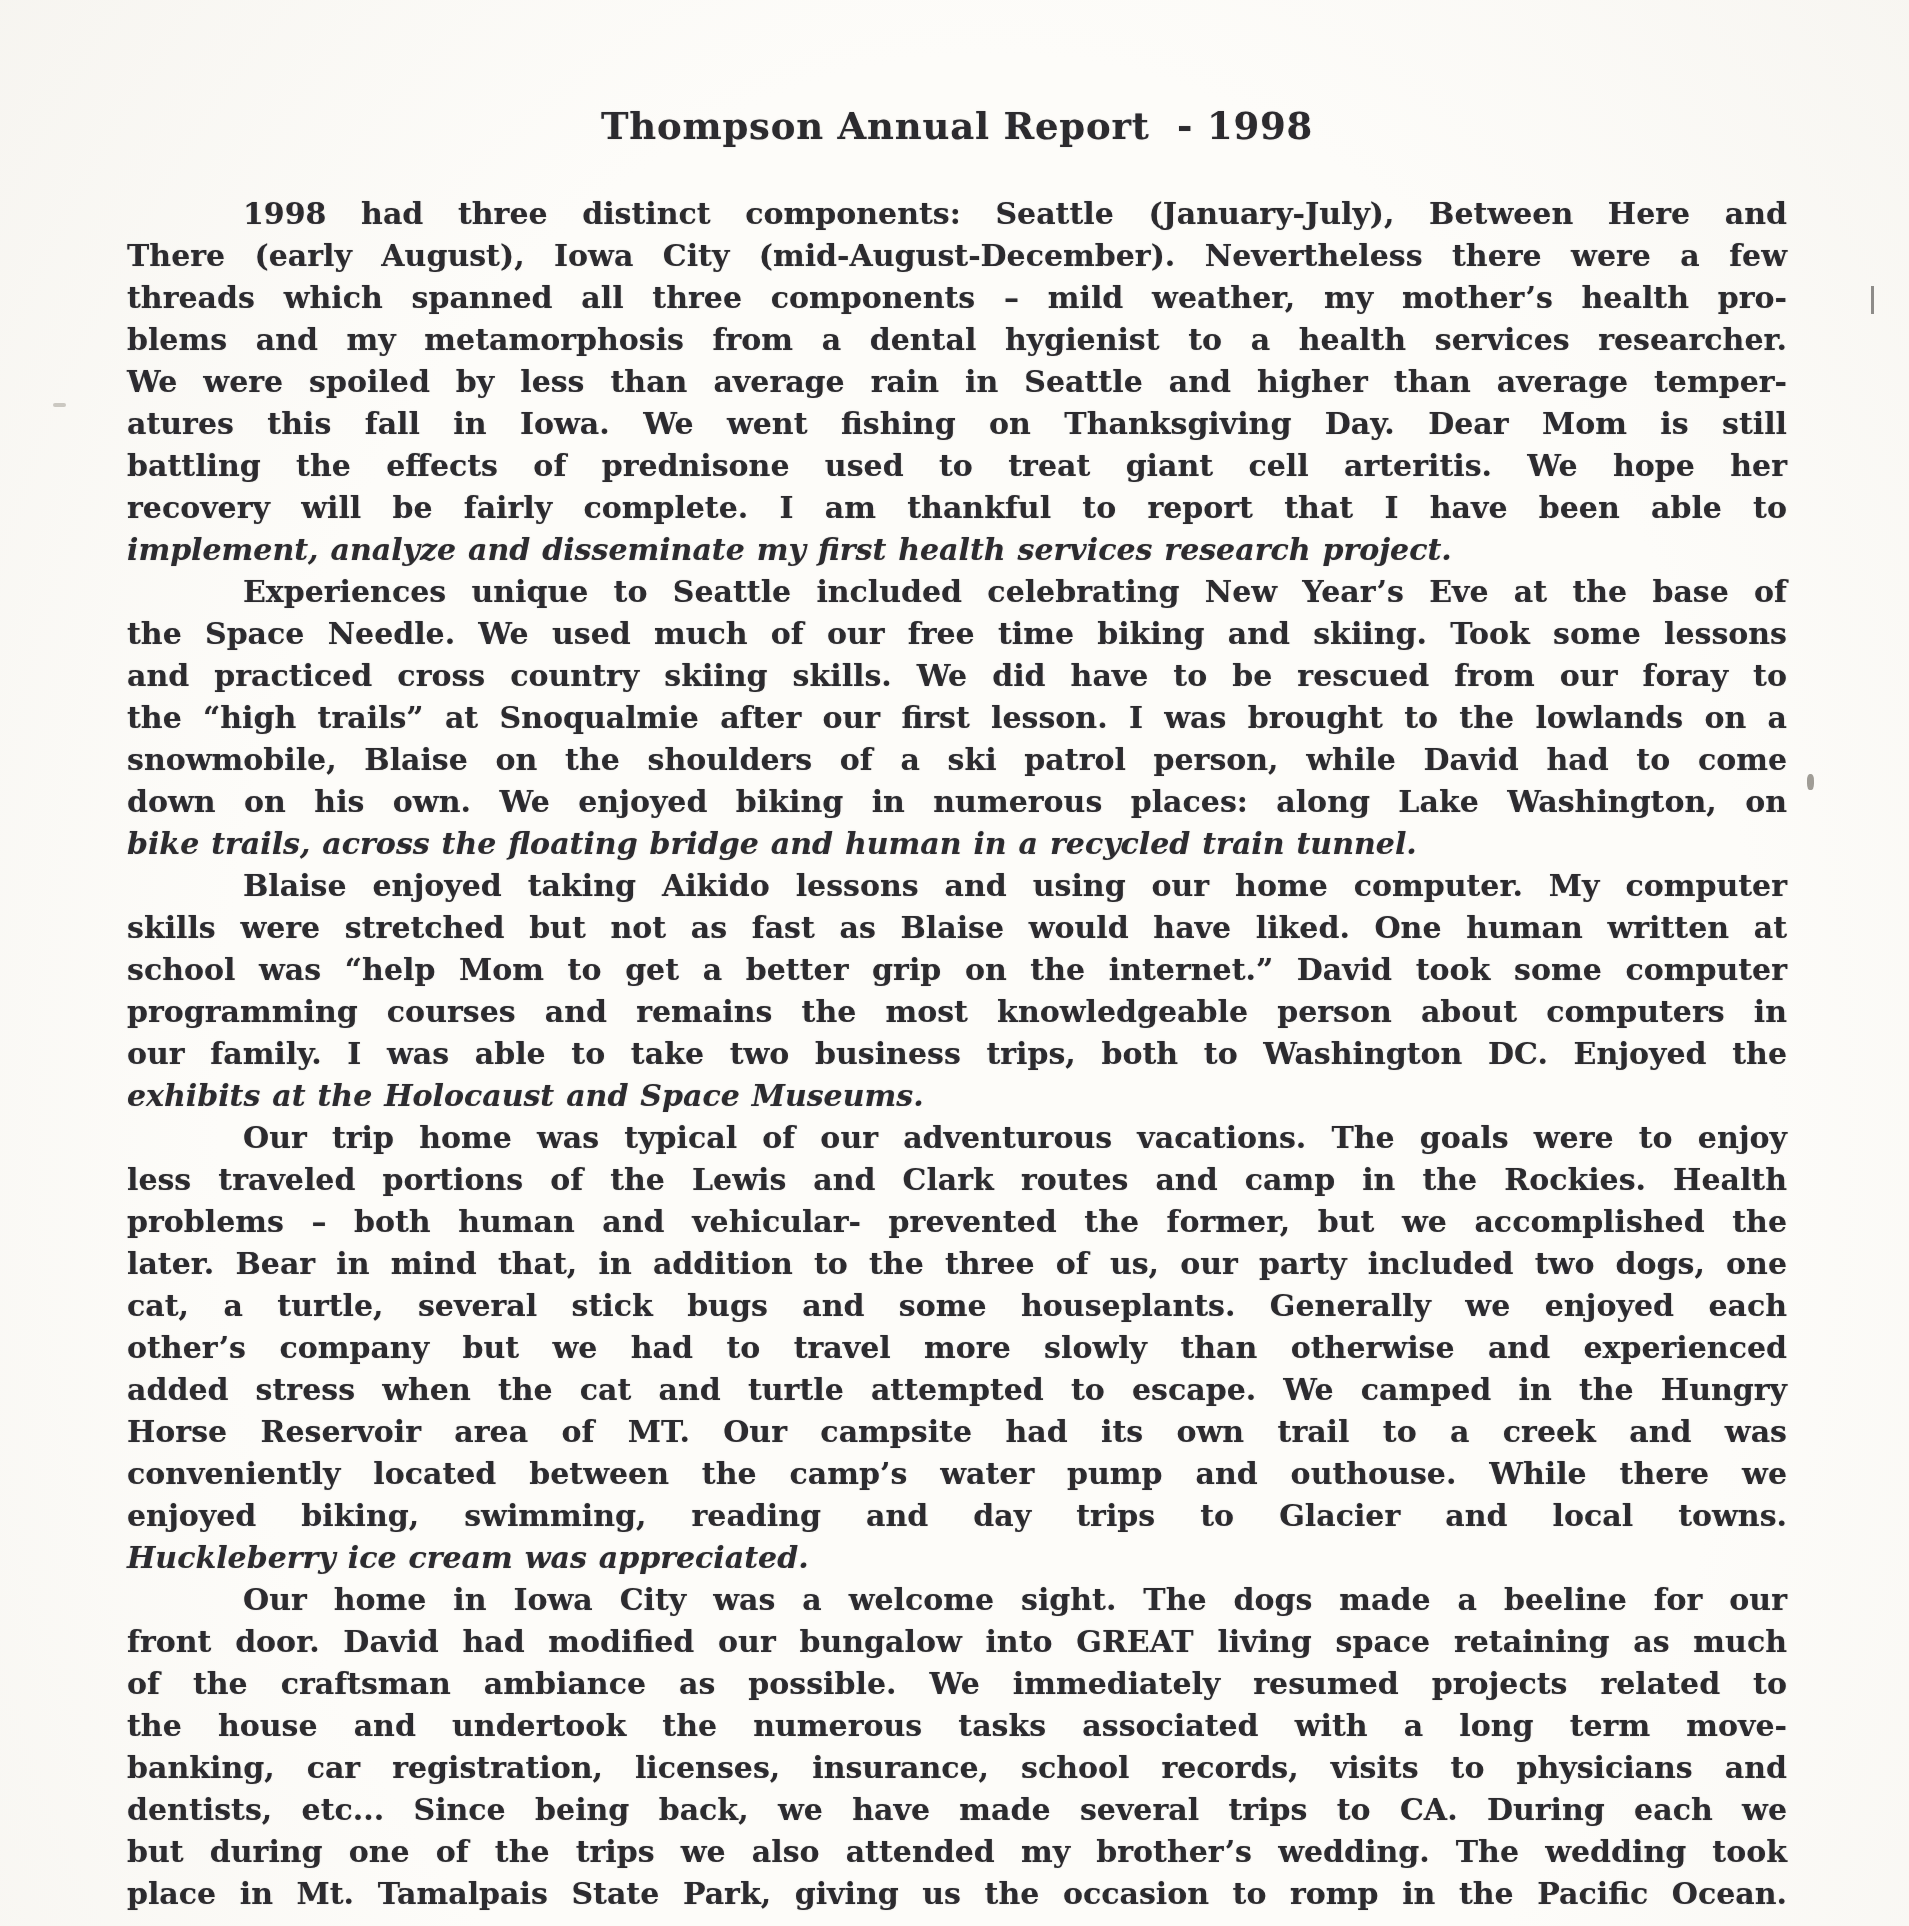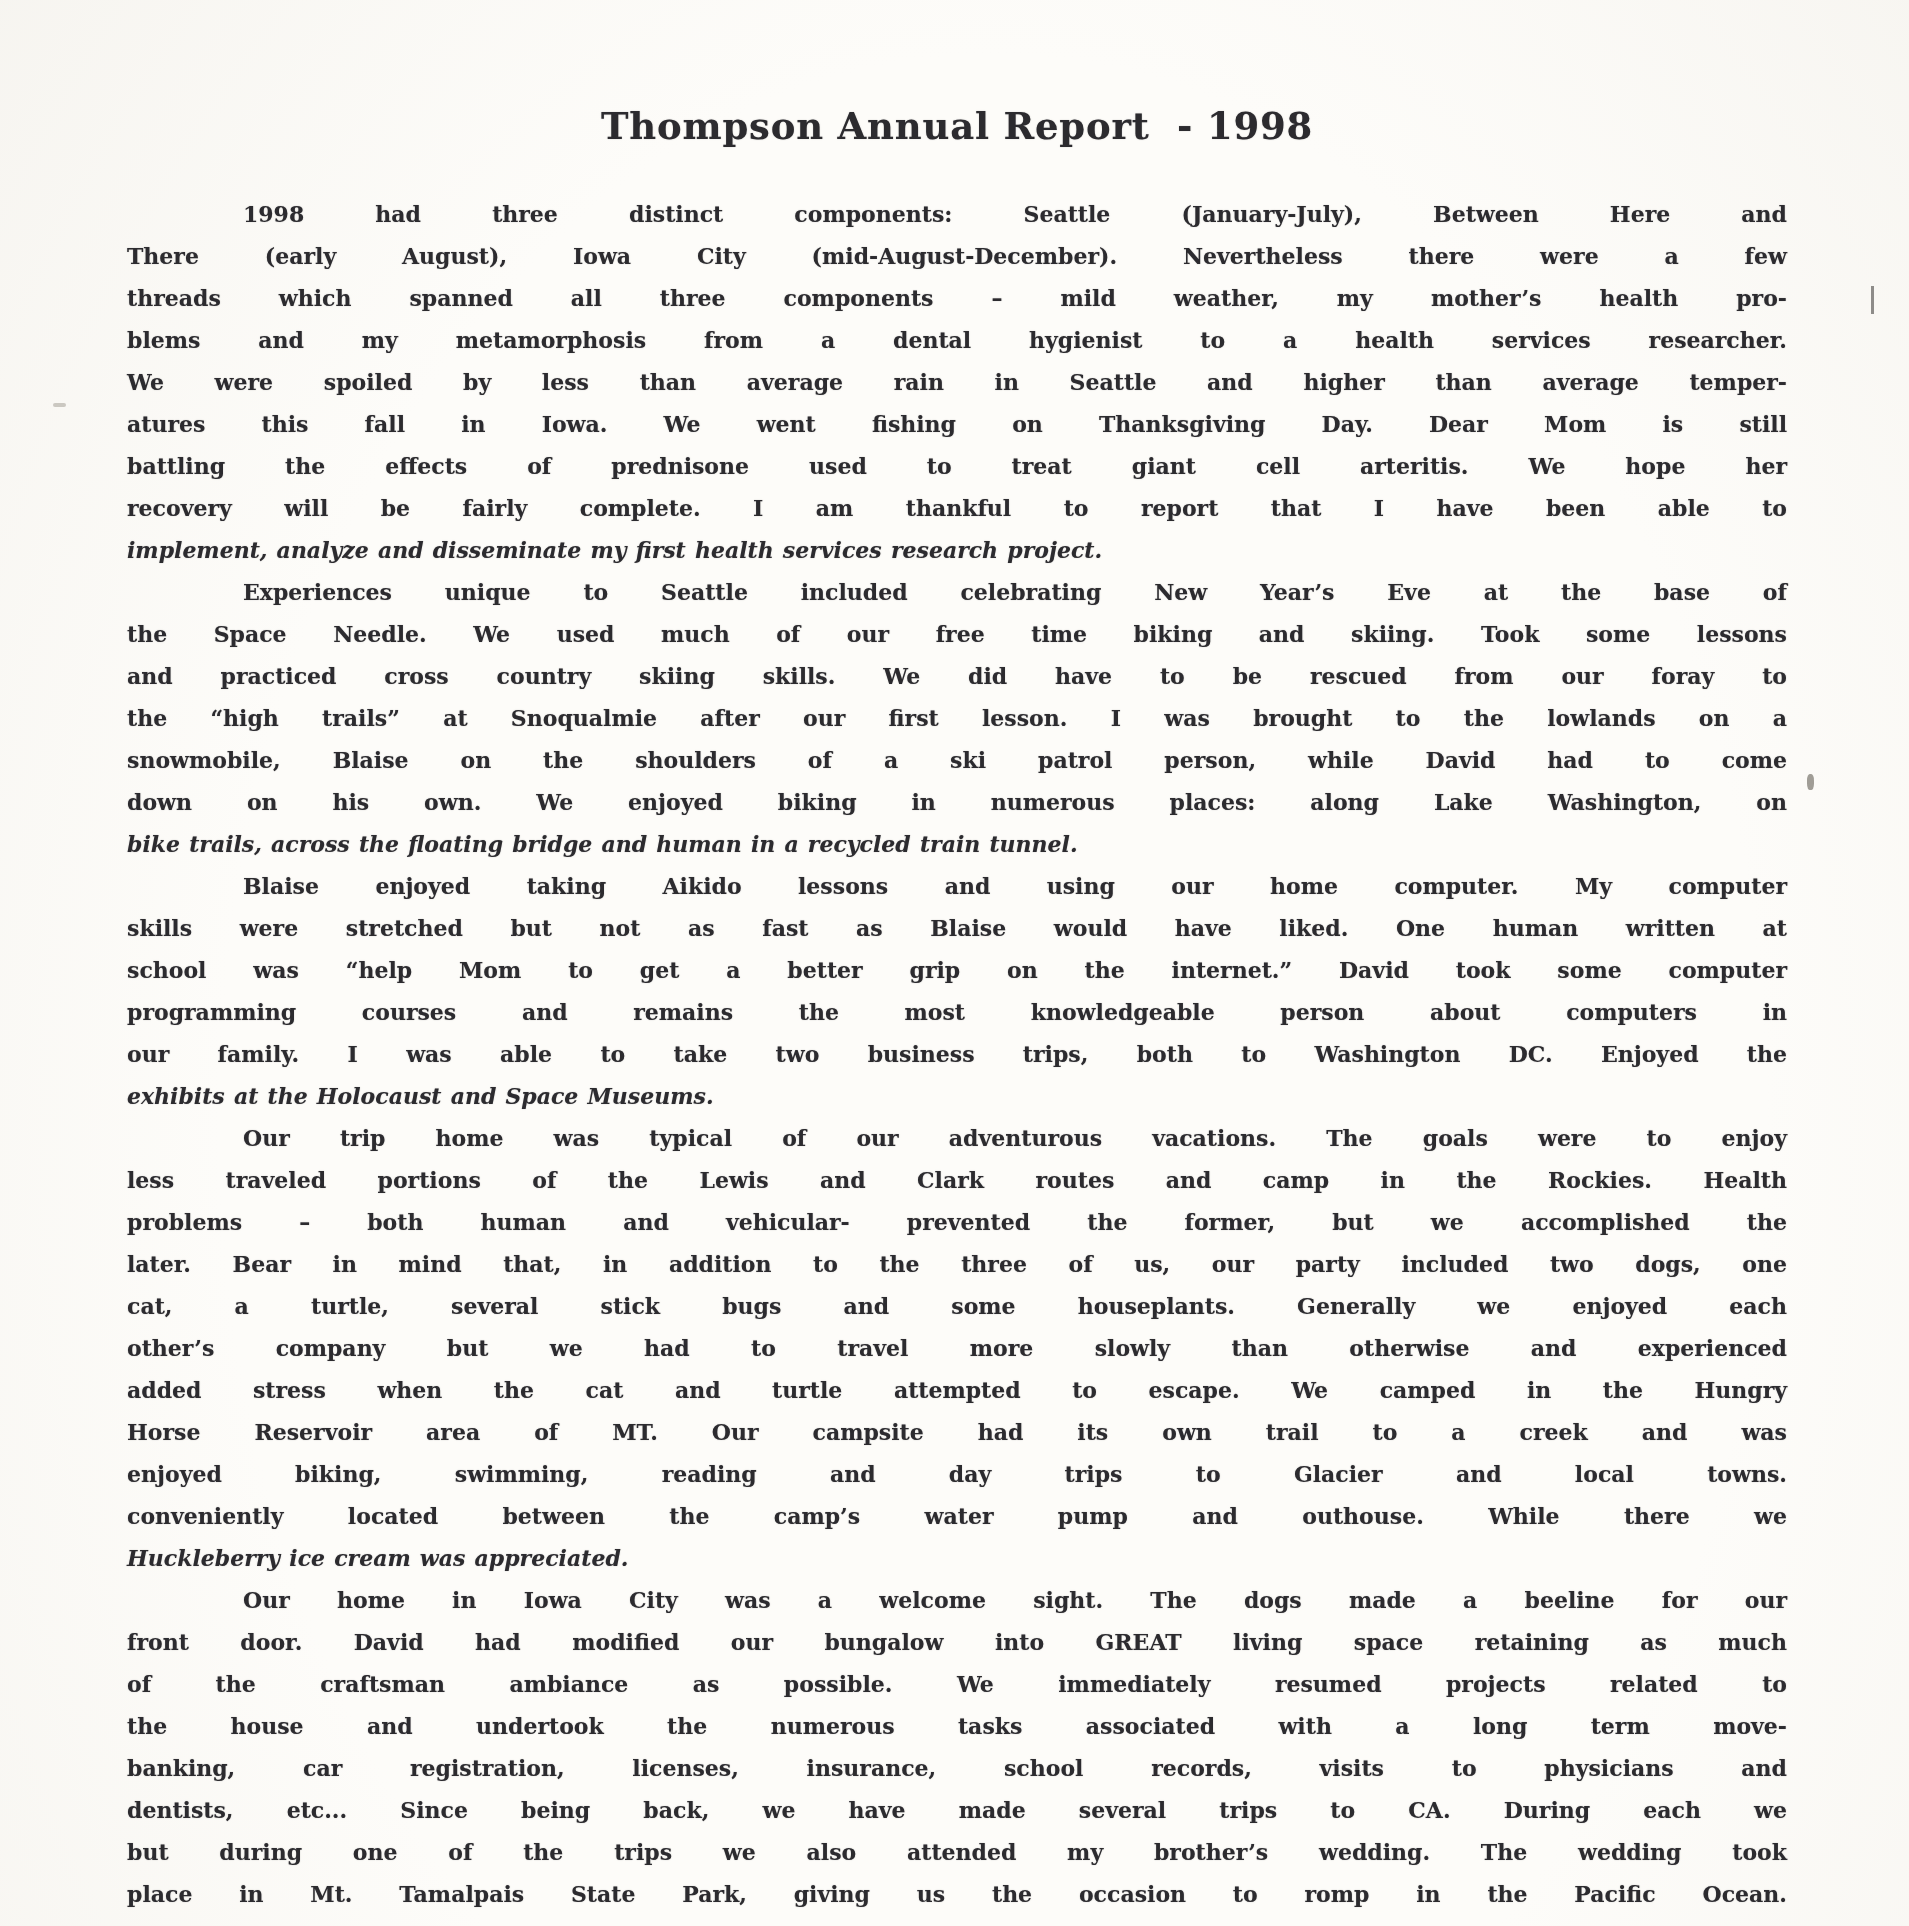--- a/index.html
+++ b/index.html
@@ -25,21 +25,21 @@
     line-height: 1.15;
     letter-spacing: 0.8px;
     text-align: center;
     color: #2c2b2f;
     white-space: pre-wrap;
     text-shadow: 0 0 1.2px rgba(44,43,47,.35);
   }
   .para { margin: 0; }
   .line {
     font-weight: 700;
-    font-size: 22px;
+    font-size: 30px;
     line-height: 42px;
     color: #2c2b2f;
     text-align: justify;
     text-align-last: justify;
     word-spacing: 1.5px;
     text-shadow: 0 0 1.2px rgba(44,43,47,.35);
   }
   .line.last { text-align-last: left; font-style: italic; }
   .line.first { text-indent: 116px; }
   .speck { position: absolute; }
@@ -84,22 +84,22 @@
         </div>
         <div class="para">
           <div class="line first">Our trip home was typical of our adventurous vacations.  The goals were to enjoy</div>
           <div class="line">less traveled portions of the Lewis and Clark routes and camp in the Rockies.  Health</div>
           <div class="line">problems – both human and vehicular- prevented the former, but we accomplished the</div>
           <div class="line">later.  Bear in mind that, in addition to the three of us, our party included two dogs, one</div>
           <div class="line">cat, a turtle, several stick bugs and some houseplants.  Generally we enjoyed each</div>
           <div class="line">other’s company but we had to travel more slowly than otherwise and experienced</div>
           <div class="line">added stress when the cat and turtle attempted to escape. We camped in the Hungry</div>
           <div class="line">Horse Reservoir area of MT.   Our campsite had its own trail to a creek and was</div>
+          <div class="line">conveniently located between the camp’s water pump and outhouse.  While there we</div>
           <div class="line">enjoyed biking, swimming, reading and day trips to Glacier and local towns.</div>
-          <div class="line">conveniently located between the camp’s water pump and outhouse.  While there we</div>
           <div class="line last">Huckleberry ice cream was appreciated.</div>
         </div>
         <div class="para">
           <div class="line first">Our home in Iowa City was a welcome sight.   The dogs made a beeline for our</div>
           <div class="line">front door. David had modified our bungalow into GREAT living space retaining as much</div>
           <div class="line">of the craftsman ambiance as possible.    We immediately resumed projects related to</div>
           <div class="line">the house and undertook the numerous tasks associated with a long term move-</div>
           <div class="line">banking, car registration, licenses, insurance, school records, visits to physicians and</div>
           <div class="line">dentists, etc...  Since being back, we have made several trips to CA.   During each we</div>
           <div class="line">but during one of the trips we also attended my brother’s wedding.  The wedding took</div>

